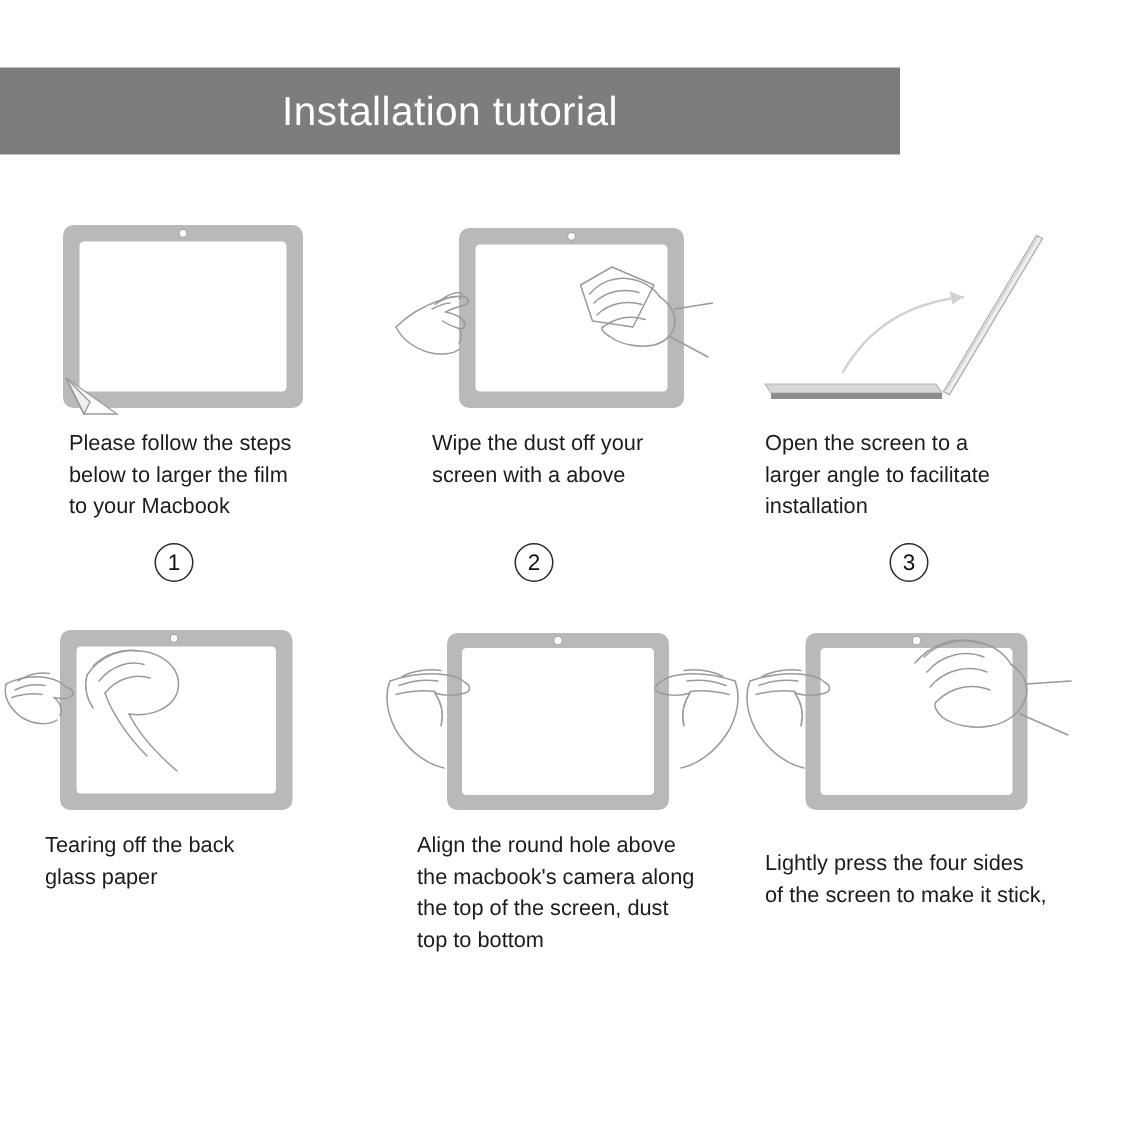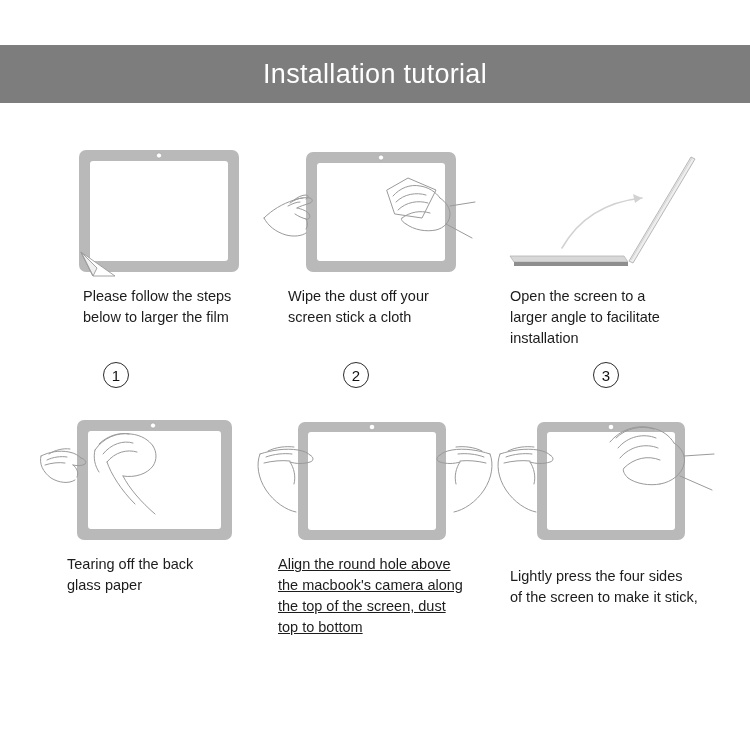--- a/index.html
+++ b/index.html
@@ -13,21 +13,21 @@
     font-family: "Liberation Sans", sans-serif;
     overflow: hidden;
     position: relative;
   }
 
   
   #header-bar {
     position: absolute;
     left: 0;
     top: 45px;
-    width: 750px;
+    width: 600px;
     height: 58px;
     background: #7d7d7d;
     display: flex;
     align-items: center;
     justify-content: center;
   }
   #header-title {
     color: #ffffff;
     font-size: 27px;
     font-weight: 400;
@@ -42,40 +42,40 @@
     top: 140px;
     width: 750px;
     height: 600px;
   }
   .step-panel {
     position: absolute;
     width: 250px;
   }
   .row1 { top: 0; }
   .row2 { top: 270px; }
-  .col1 { left: 0px; padding-left: 37px; }
+  .col1 { left: 0px; }
   .col2 { left: 250px; }
   .col3 { left: 492px; }
 
   .illus-wrap {
     position: relative;
     width: 250px;
     height: 140px;
   }
   .step-text {
     color: #1c1c1c;
     font-size: 14.5px;
     line-height: 21px;
     padding: 0 18px 0 0;
   }
   .row1 .step-text { margin-left: 46px; margin-top: 6px; }
   .row2 .step-text { margin-left: 30px; margin-top: 4px; }
   .col2.row1 .step-text { margin-left: 38px; }
   .col3.row1 .step-text { margin-left: 18px; }
-  .col2.row2 .step-text { margin-left: 28px; text-decoration: underline; }
+  .col2.row2 .step-text { margin-left: 28px; }
   .col3.row2 .step-text { margin-left: 18px; margin-top: 16px; }
 
   .step-num {
     position: absolute;
     width: 26px;
     height: 26px;
     border: 1.3px solid #2b2b2b;
     border-radius: 50%;
     box-sizing: border-box;
     display: flex;
@@ -114,20 +114,21 @@
         <g>
           <path d="M44 112 L78 136 L56 136 Z" fill="#ffffff" stroke="#9a9a9a" stroke-width="0.9"></path>
           <path d="M44 112 L60 128 L56 136 Z" fill="#f0f0f0" stroke="#9a9a9a" stroke-width="0.9"></path>
           <path d="M44 112 L56 136" stroke="#9a9a9a" stroke-width="0.8" fill="none"></path>
         </g>
       </svg>
     </div>
     <div class="step-text">
       <div>Please follow the steps</div>
       <div>below to larger the film</div>
+      <div>to your Macbook</div>
     </div>
     <div class="step-num">
       <span>1</span>
     </div>
   </div>
 
   <div class="step-panel row1 col2">
     <div class="illus-wrap">
       <svg width="250" height="140" viewBox="0 0 250 140">
         <rect x="56" y="12" width="150" height="120" rx="7" fill="#b9b9b9"></rect>
@@ -150,21 +151,21 @@
           <path d="M152 78 C160 72 170 70 180 73"></path>
           <path d="M190 58 C196 62 200 68 200 74 C200 82 194 88 186 90 C176 92 164 90 156 84"></path>
           <path d="M200 66 L225 62"></path>
           <path d="M196 84 L222 98"></path>
           <path d="M156 84 C152 82 150 78 152 78"></path>
         </g>
       </svg>
     </div>
     <div class="step-text">
       <div>Wipe the dust off your</div>
-      <div>screen stick a cloth</div>
+      <div>screen with a above</div>
     </div>
     <div class="step-num">
       <span>2</span>
     </div>
   </div>
 
   <div class="step-panel row1 col3">
     <div class="illus-wrap">
       <svg width="250" height="140" viewBox="0 0 250 140">
 

